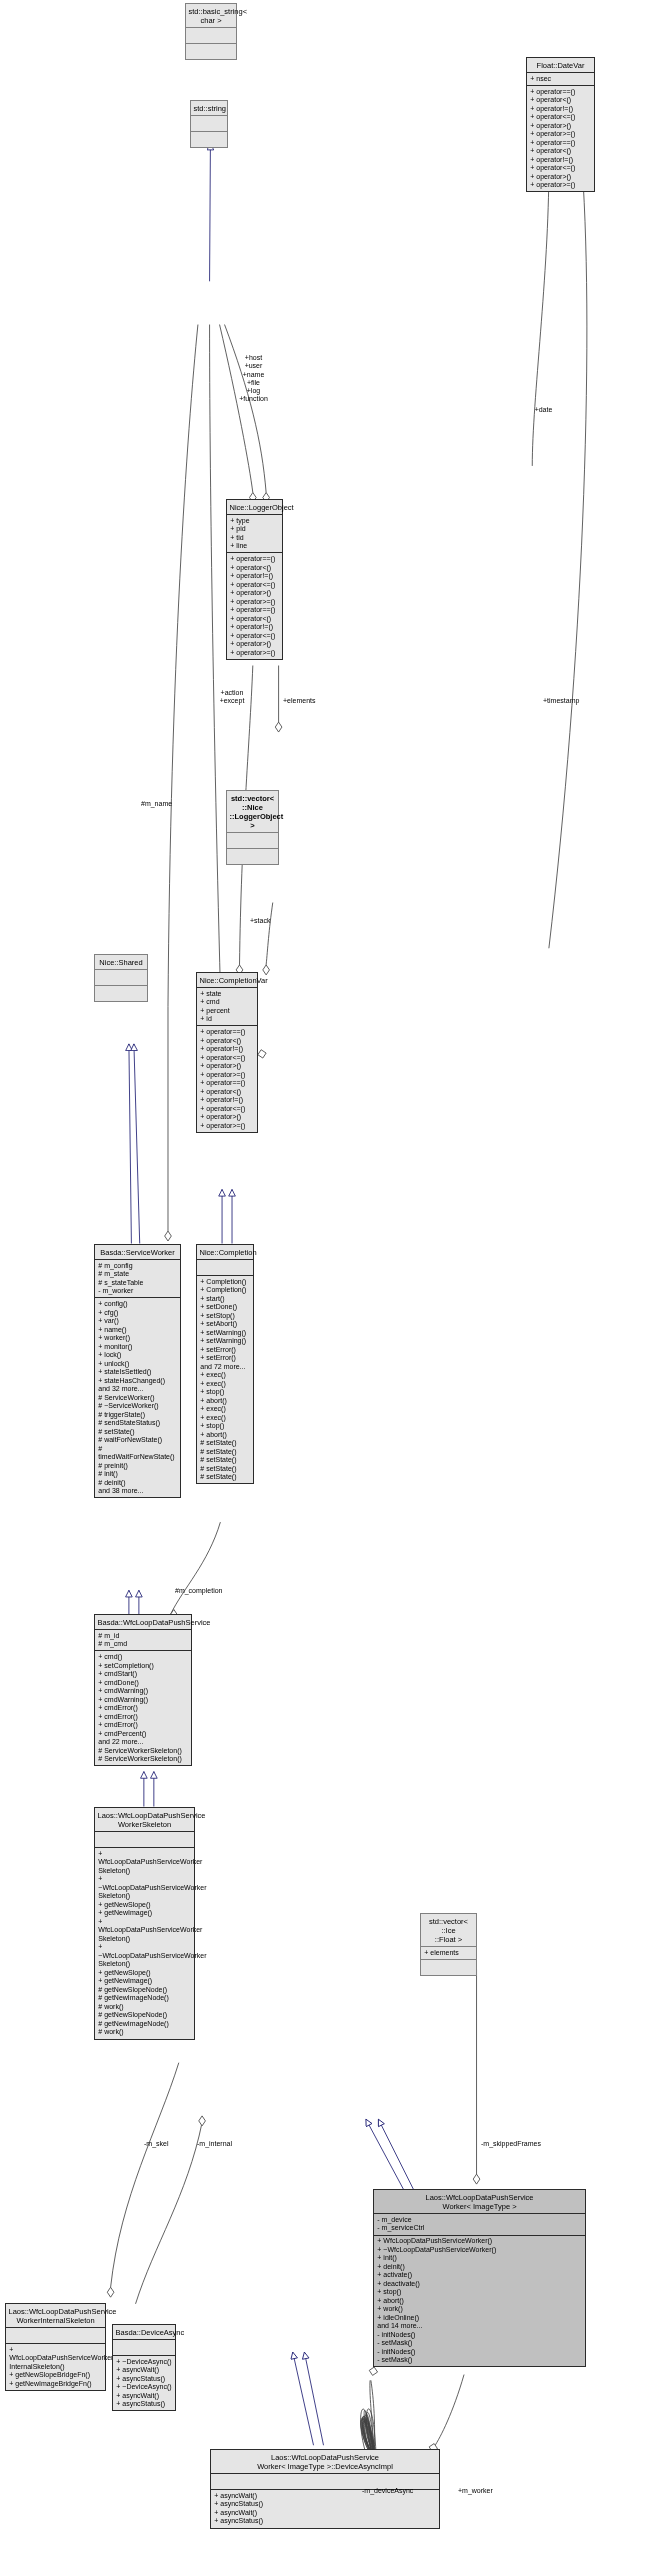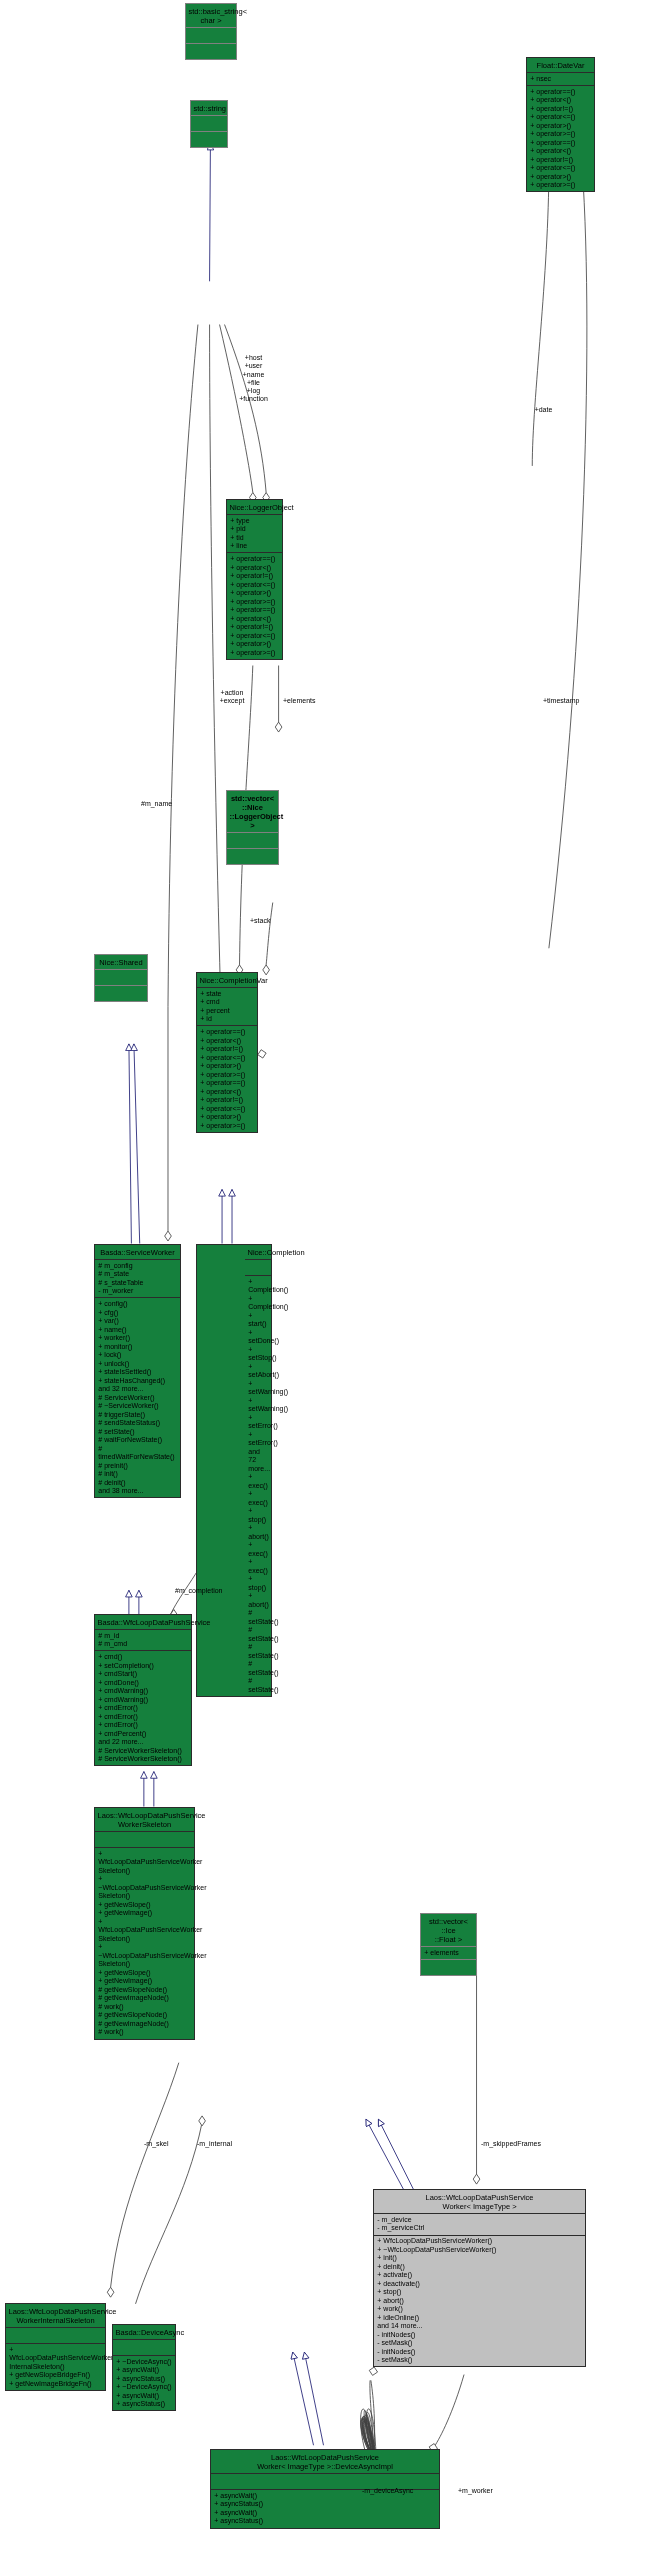--- a/index.html
+++ b/index.html
@@ -22,21 +22,21 @@
     position: absolute;
     left: 0;
     top: 0;
     width: 657px;
     height: 2576px;
     pointer-events: none;
   }
   .uml {
     position: absolute;
     box-sizing: border-box;
-    background: #15803d;
+    background: #e5e5e5;
     border: 0.8px solid #808080;
     z-index: 5;
   }
   .uml.solid {
     border: 0.8px solid #2b2b2b;
   }
   .uml.gray {
     background: #c0c0c0;
     border: 0.8px solid #2b2b2b;
   }
@@ -381,21 +381,21 @@
       <div class="row"># setState()</div>
       <div class="row"># waitForNewState()</div>
       <div class="row"># timedWaitForNewState()</div>
       <div class="row"># preinit()</div>
       <div class="row"># init()</div>
       <div class="row"># deinit()</div>
       <div class="row">and 38 more...</div>
     </div>
   </div>
 
-  <div class="uml solid" style="left:196px; top:1244px; width:76px;padding-left:48px;">
+  <div class="uml solid" style="left:196px; top:1244px; width:58px;">
     <div class="title">Nice::Completion</div>
     <div class="attrs empty"></div>
     <div class="sep"></div>
     <div class="ops">
       <div class="row">+ Completion()</div>
       <div class="row">+ Completion()</div>
       <div class="row">+ start()</div>
       <div class="row">+ setDone()</div>
       <div class="row">+ setStop()</div>
       <div class="row">+ setAbort()</div>

